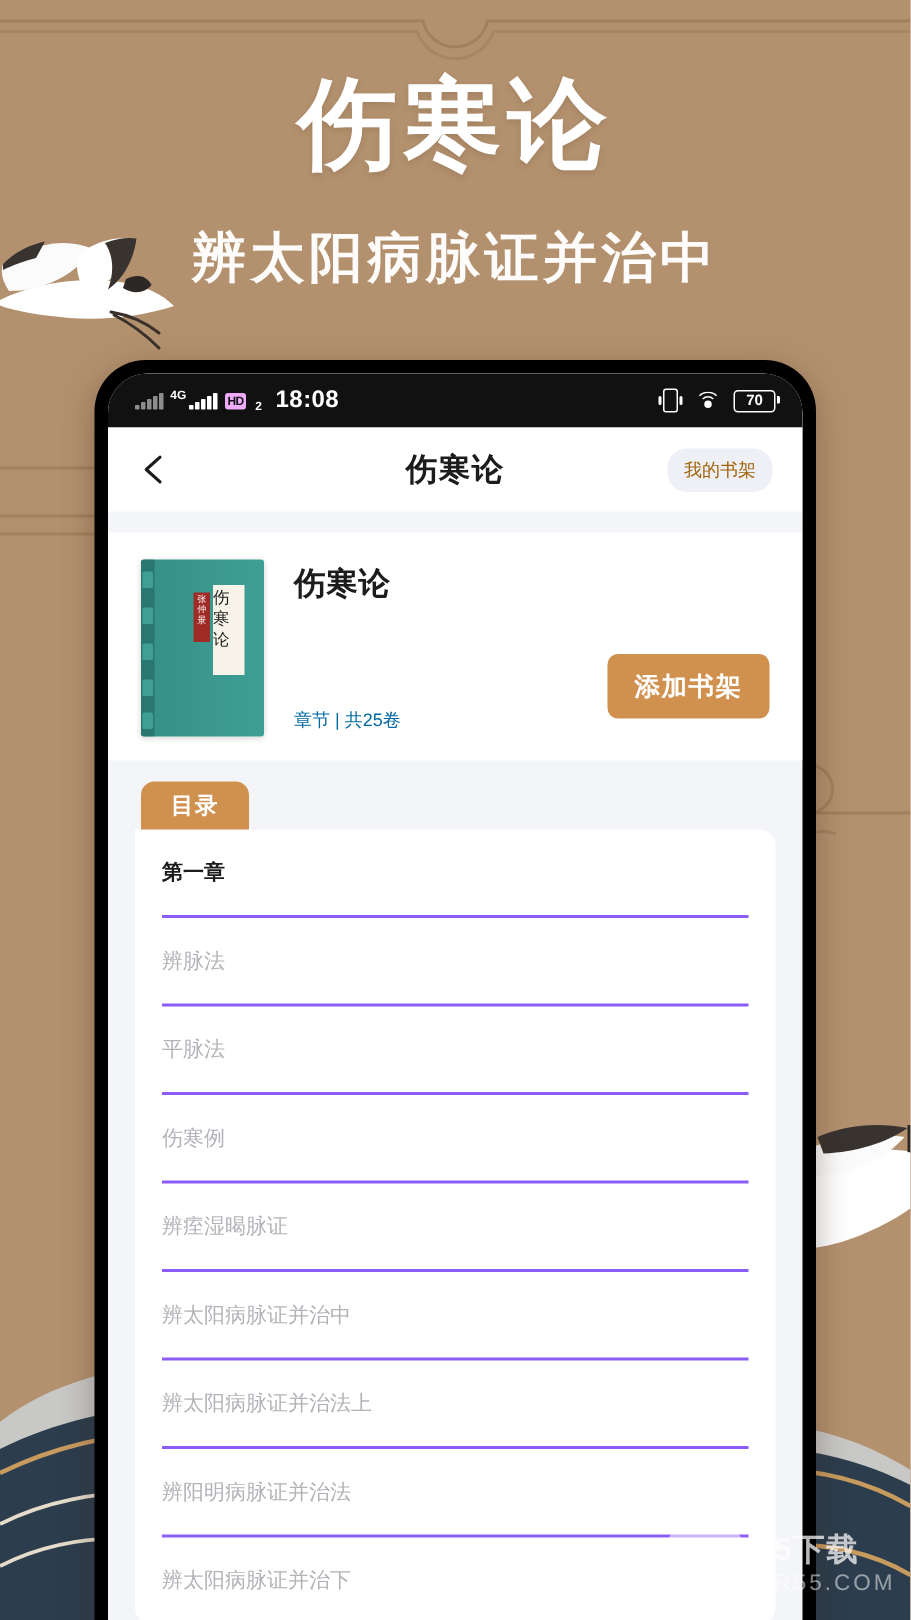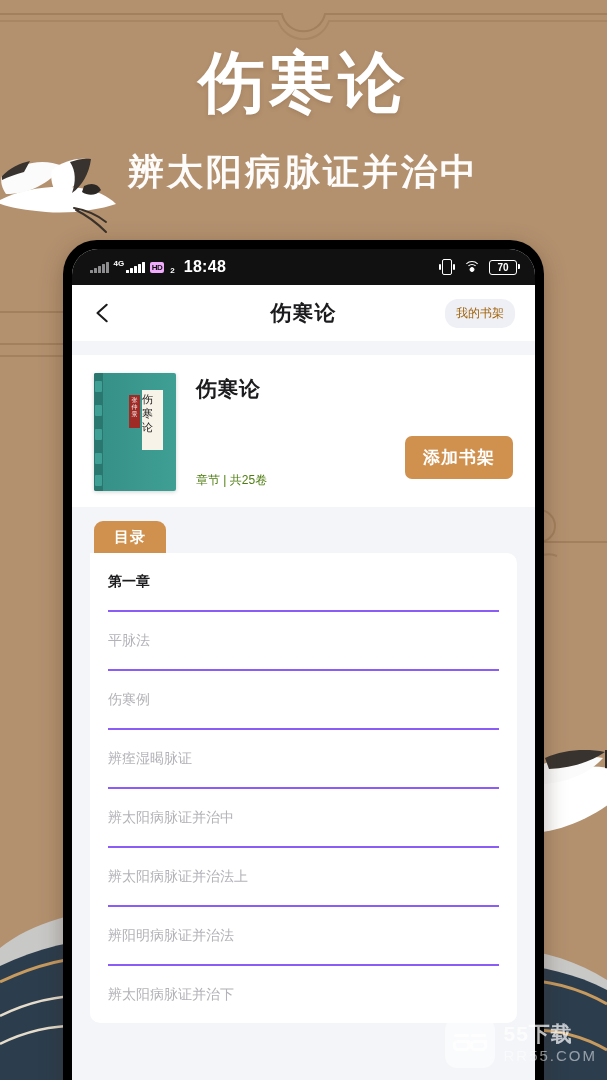--- a/index.html
+++ b/index.html
@@ -118,21 +118,21 @@
     display:flex;flex-direction:column;align-items:center;justify-content:flex-start;
     padding-top:3px;box-sizing:border-box;
     font-size:11px;line-height:1.25;color:#1b1b1b;
   }
   .cover .seal{
     position:absolute;right:36px;top:22px;width:11px;height:33px;background:#9e2b26;
     color:#fff;font-size:6px;line-height:1.15;text-align:center;padding-top:2px;box-sizing:border-box;
   }
   .book-meta{flex:1;display:flex;flex-direction:column;min-width:0;}
   .book-title{font-size:21px;font-weight:bold;color:#1c1c1e;letter-spacing:.5px;margin-top:2px;}
-  .book-sub{margin-top:auto;font-size:12px;color:#4d7c0f;}
+  .book-sub{margin-top:auto;font-size:12px;color:#0369a1;}
   .add-btn{
     position:absolute;right:22px;bottom:28px;background:#d0914f;color:#fff;
     font-size:17px;font-weight:bold;border-radius:7px;padding:10px 18px;
     letter-spacing:1px;border:none;cursor:pointer;
   }
 
   
   .catalog-wrap{position:relative;padding:0 18px;box-sizing:border-box;margin-top:14px;}
   .cat-tab{
     display:inline-block;background:#d0914f;color:#fff;font-size:15px;font-weight:bold;
@@ -234,21 +234,21 @@
         <span class="net-label">4G</span>
         <span class="bars">
             <i></i>
             <i></i>
             <i></i>
             <i></i>
             <i></i>
           </span>
         <span class="hd-badge">HD</span>
         <span class="hd-sub">2</span>
-        <span class="clock">18:48</span>
+        <span class="clock">18:08</span>
       </div>
       <div class="sb-right">
         <span class="vib">
             <span class="tick"></span>
             <span class="ph"></span>
             <span class="tick"></span>
           </span>
         <span class="wifi">
             <span class="a"></span>
             <span class="b"></span>
@@ -285,20 +285,21 @@
         <div class="book-title">伤寒论</div>
         <div class="book-sub">章节 | 共25卷</div>
       </div>
       <button class="add-btn" style="background: rgb(208, 145, 79);">添加书架</button>
     </div>
 
     <div class="catalog-wrap">
       <div class="cat-tab" style="background: rgb(208, 145, 79);">目录</div>
       <div class="cat-body" id="chapter-list">
           <div class="chapter-row is-head">第一章</div>
+          <div class="chapter-row">辨脉法</div>
           <div class="chapter-row">平脉法</div>
           <div class="chapter-row">伤寒例</div>
           <div class="chapter-row">辨痓湿暍脉证</div>
           <div class="chapter-row">辨太阳病脉证并治中</div>
           <div class="chapter-row">辨太阳病脉证并治法上</div>
           <div class="chapter-row">辨阳明病脉证并治法</div>
           <div class="chapter-row">辨太阳病脉证并治下</div>
         </div>
     </div>
 

